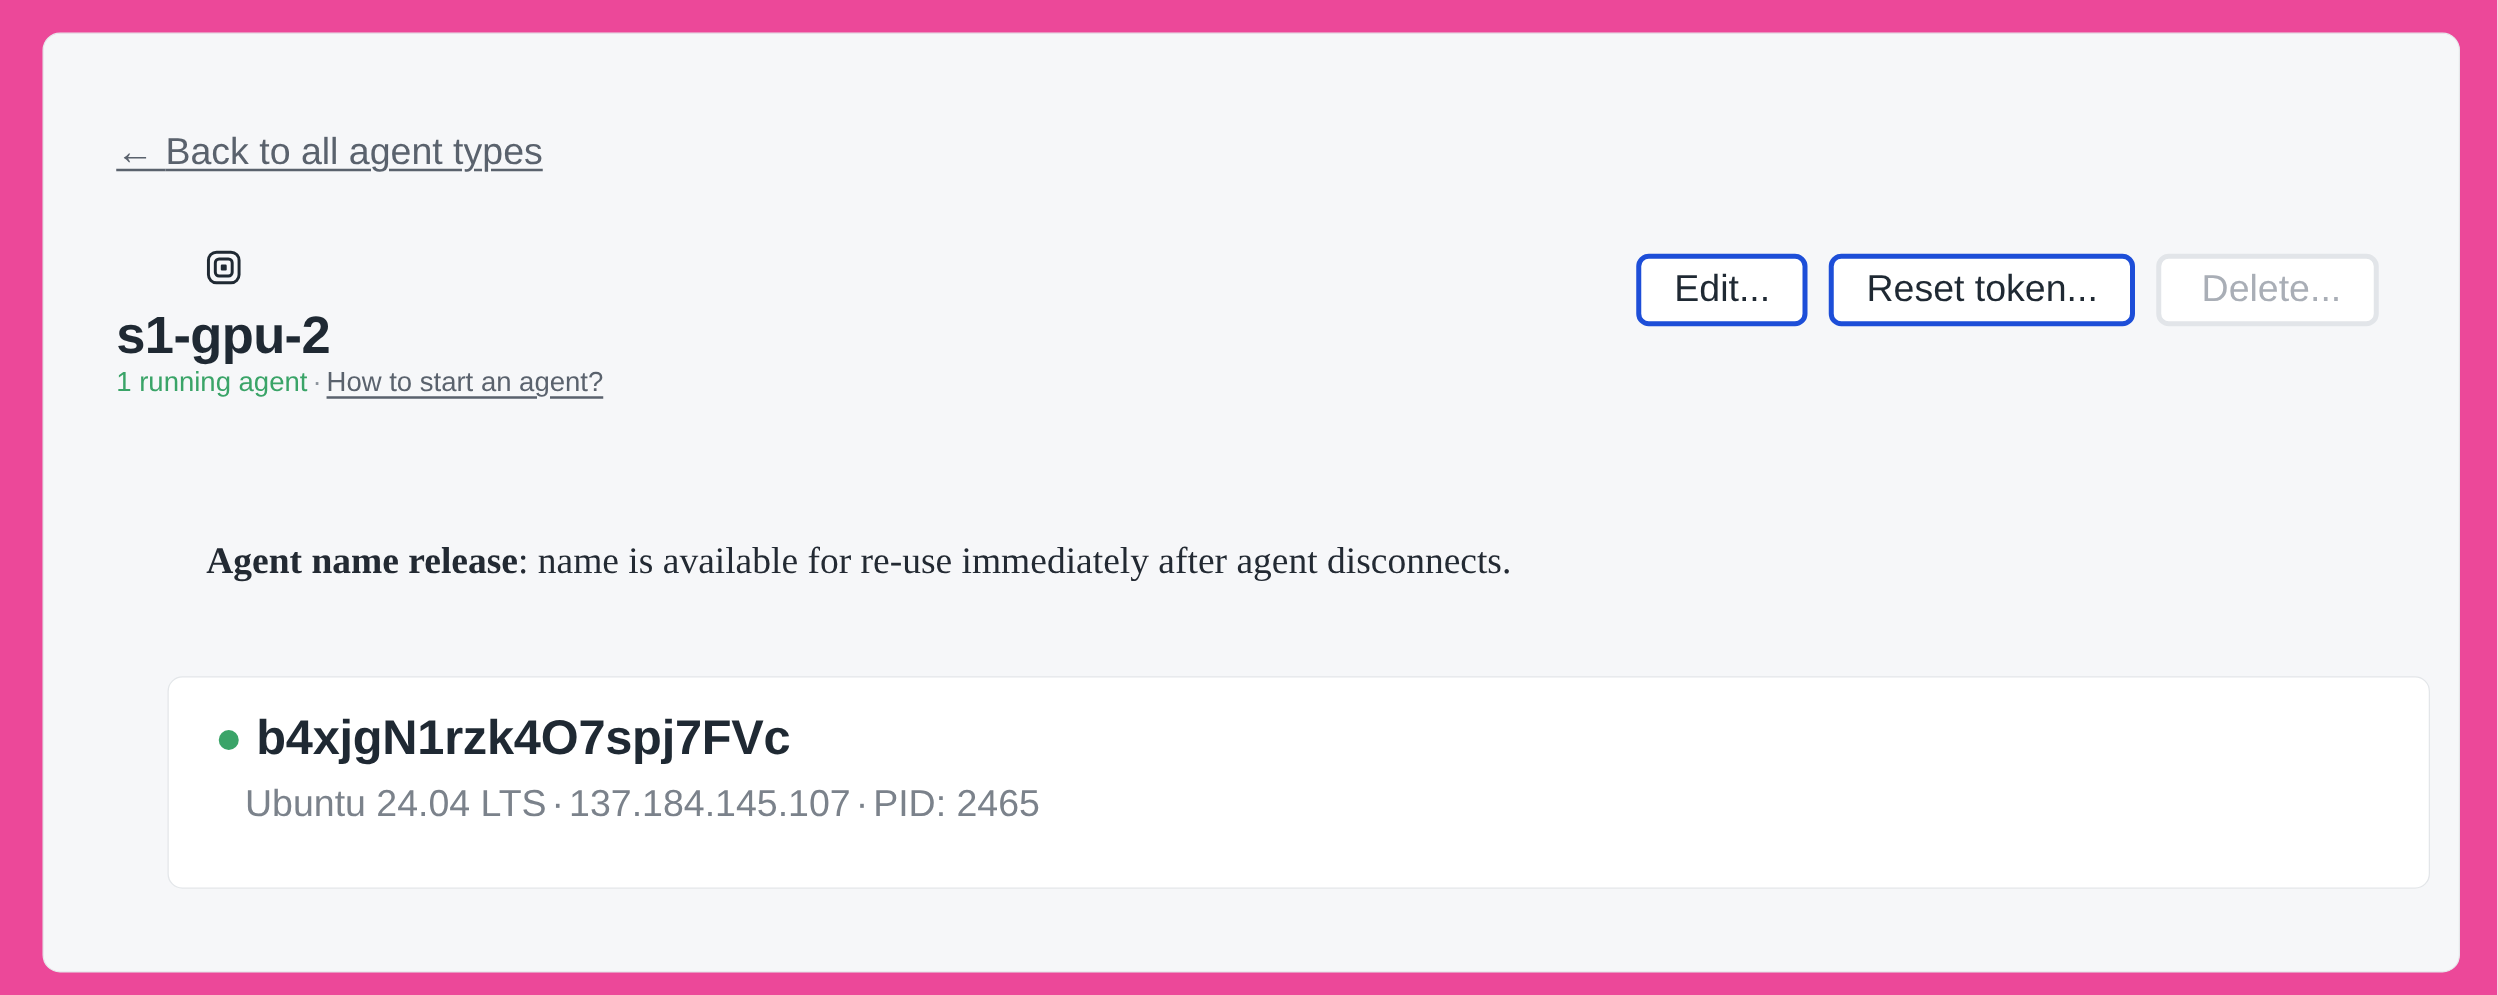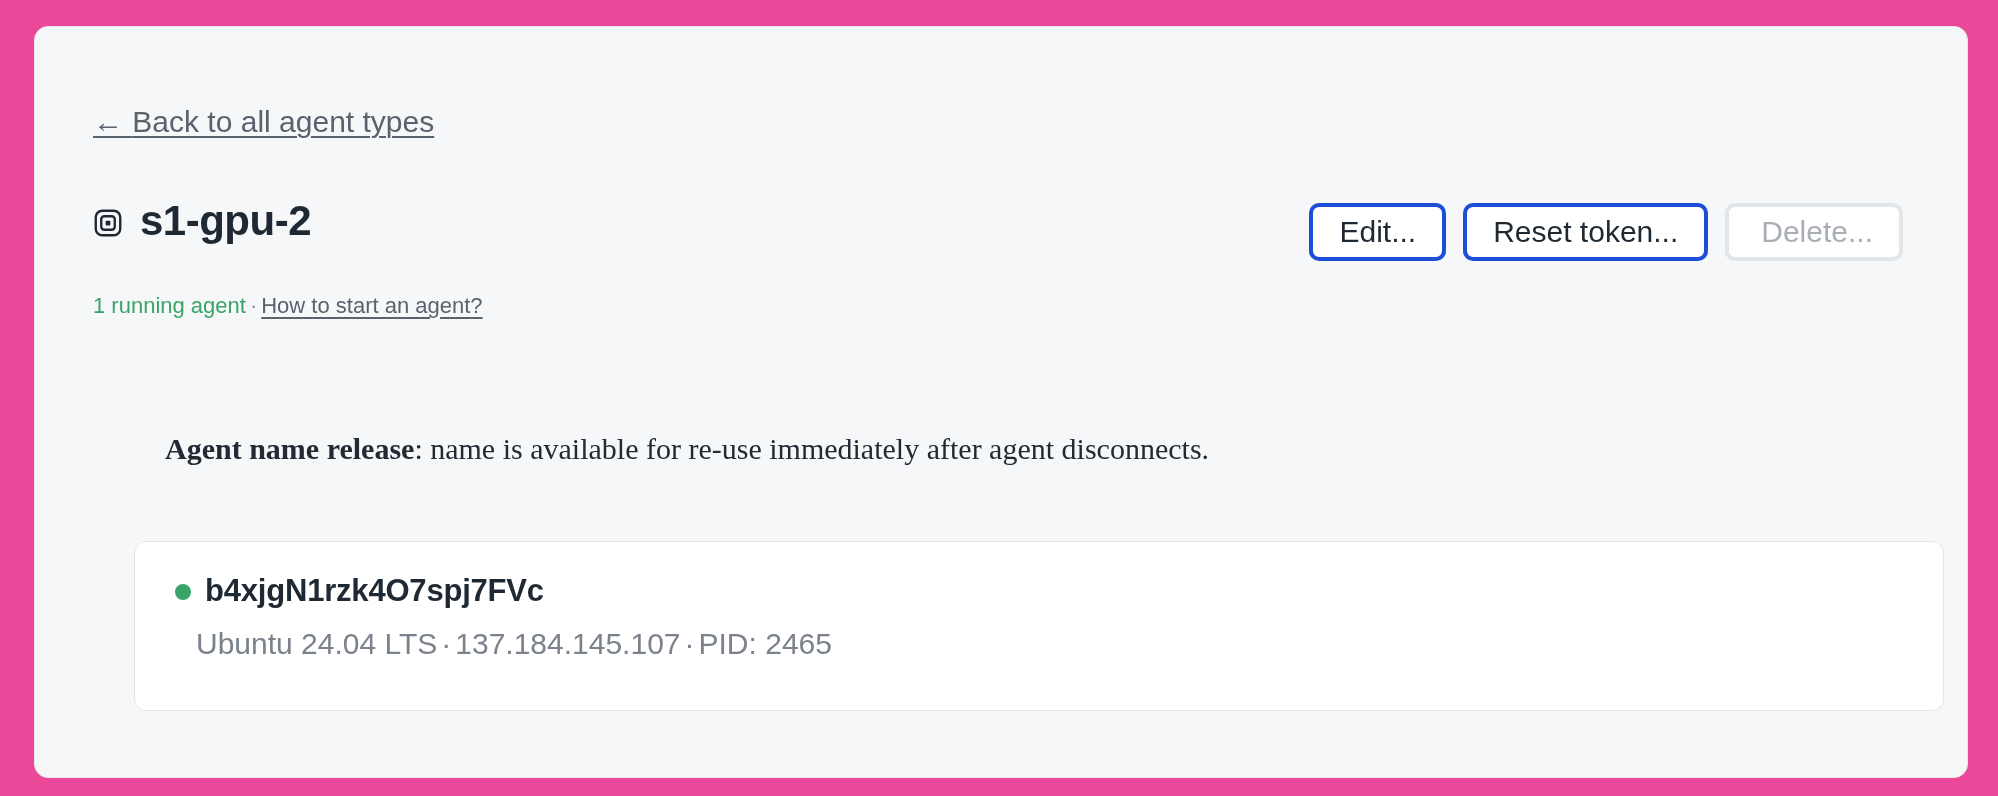--- a/index.html
+++ b/index.html
@@ -52,20 +52,21 @@
   .back-arrow { letter-spacing: 1px; }
 
   
   .title-row {
     position: absolute;
     left: 58px;
     top: 170px;
     display: flex;
     align-items: center;
     gap: 17px;
+    flex-direction: column;
   }
   .title-icon {
     width: 30px;
     height: 30px;
     display: block;
     flex: 0 0 auto;
     position: relative;
     top: 2px;
   }
   .title-text {
@@ -170,21 +171,21 @@
   .status-dot {
     width: 16px;
     height: 16px;
     border-radius: 50%;
     background: #3aa468;
     flex: 0 0 auto;
     position: relative;
     top: 1px;
   }
   .agent-id {
-    font-size: 31px;
+    font-size: 39px;
     line-height: 38px;
     font-weight: bold;
     color: #1f2933;
     letter-spacing: -0.2px;
     white-space: nowrap;
   }
   .agent-meta {
     font-size: 30px;
     line-height: 38px;
     color: #7b828b;

